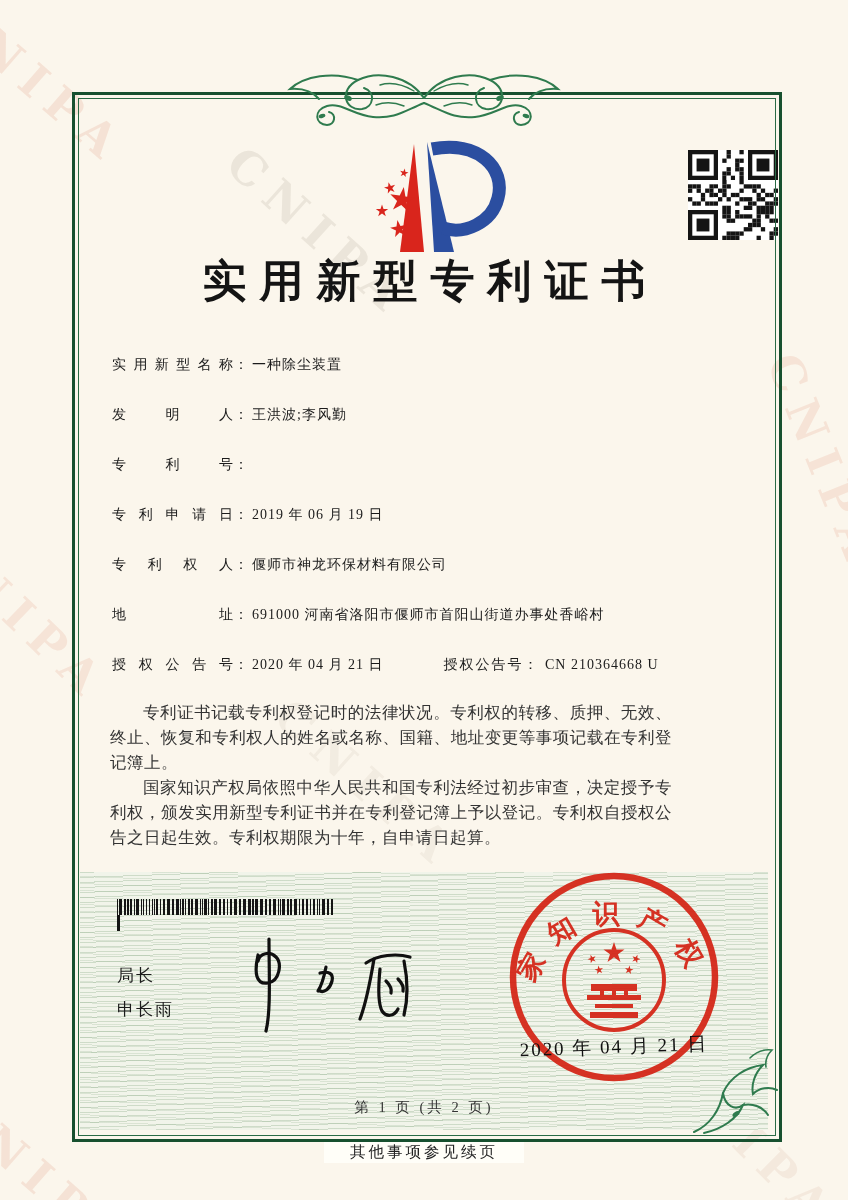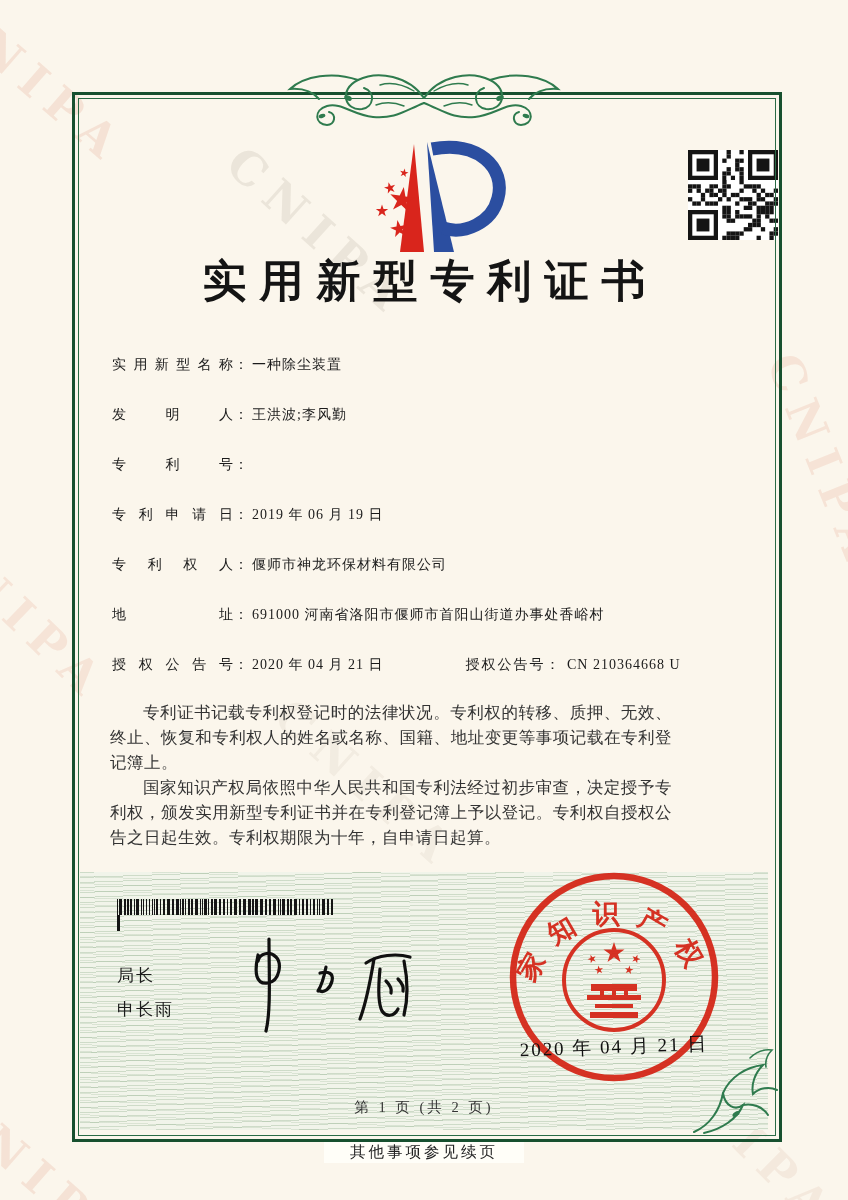--- a/index.html
+++ b/index.html
@@ -29,21 +29,21 @@
   #qr{left:688px;top:150px;}
 
   #title{left:72px;top:252px;width:704px;text-align:center;font-size:44px;font-weight:bold;
       letter-spacing:13px;text-indent:13px;color:#141414;}
 
   #fields{left:112px;top:352px;width:590px;font-size:14px;color:#1b1b1b;}
   .frow{height:50px;display:flex;align-items:flex-start;line-height:26px;}
   .flabel{display:inline-block;width:122px;text-align:justify;text-align-last:justify;letter-spacing:1px;}
   .fcolon{display:inline-block;margin:0 4px 0 0;}
   .fvalue{letter-spacing:1px;}
-  .fpair2{margin-left:82px;}
+  .fpair2{margin-left:60px;}
   .fpair2 .flabel{width:auto;letter-spacing:2px;text-align-last:auto;}
 
   #paragraphs{left:110px;top:700px;width:562px;font-size:16.5px;line-height:25px;color:#333;}
   #paragraphs p{margin:0;text-indent:2em;text-align:justify;letter-spacing:0.5px;}
 
   #barcode{left:117px;top:899px;width:219px;height:16px;font-size:0;}
   #barcode i{display:inline-block;height:100%;background:#151515;}
 
   #signer-title{left:117px;top:964px;font-size:17px;color:#1b1b1b;letter-spacing:2px;font-family:"Liberation Sans","DejaVu Sans",sans-serif;}
   #signer-name{left:117px;top:998px;font-size:17px;color:#1b1b1b;letter-spacing:2px;font-family:"Liberation Sans","DejaVu Sans",sans-serif;}

